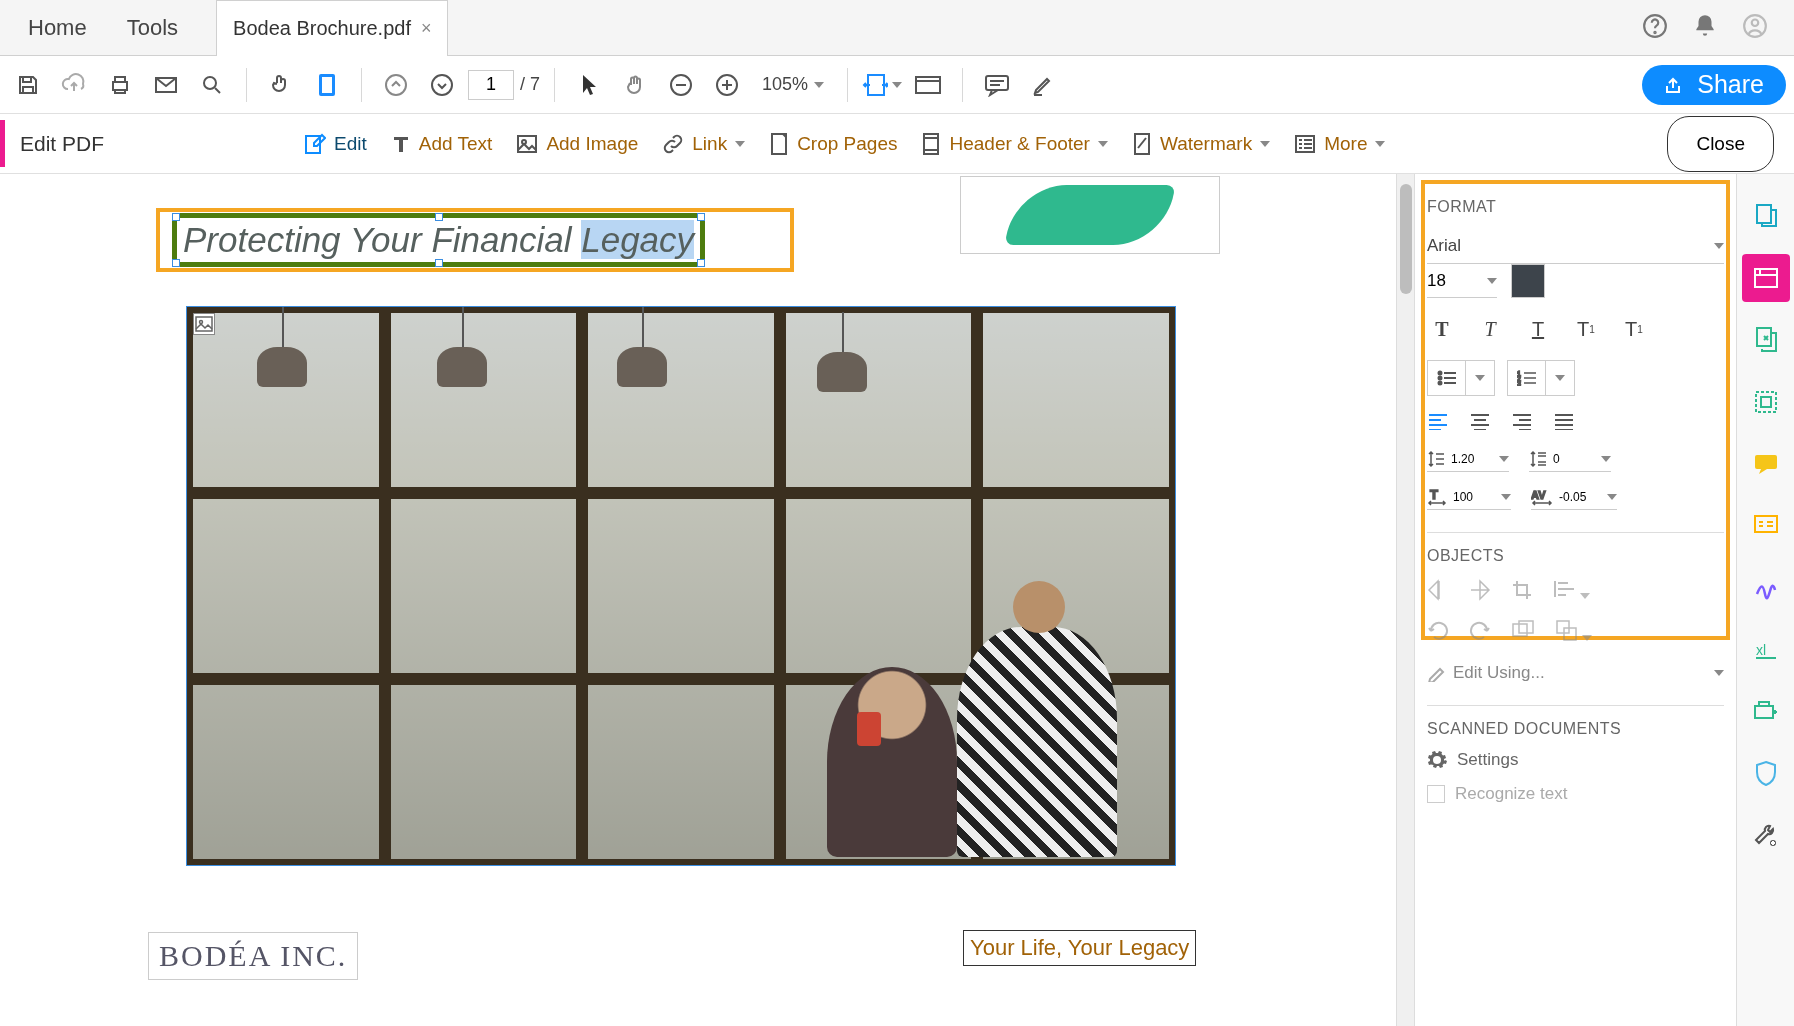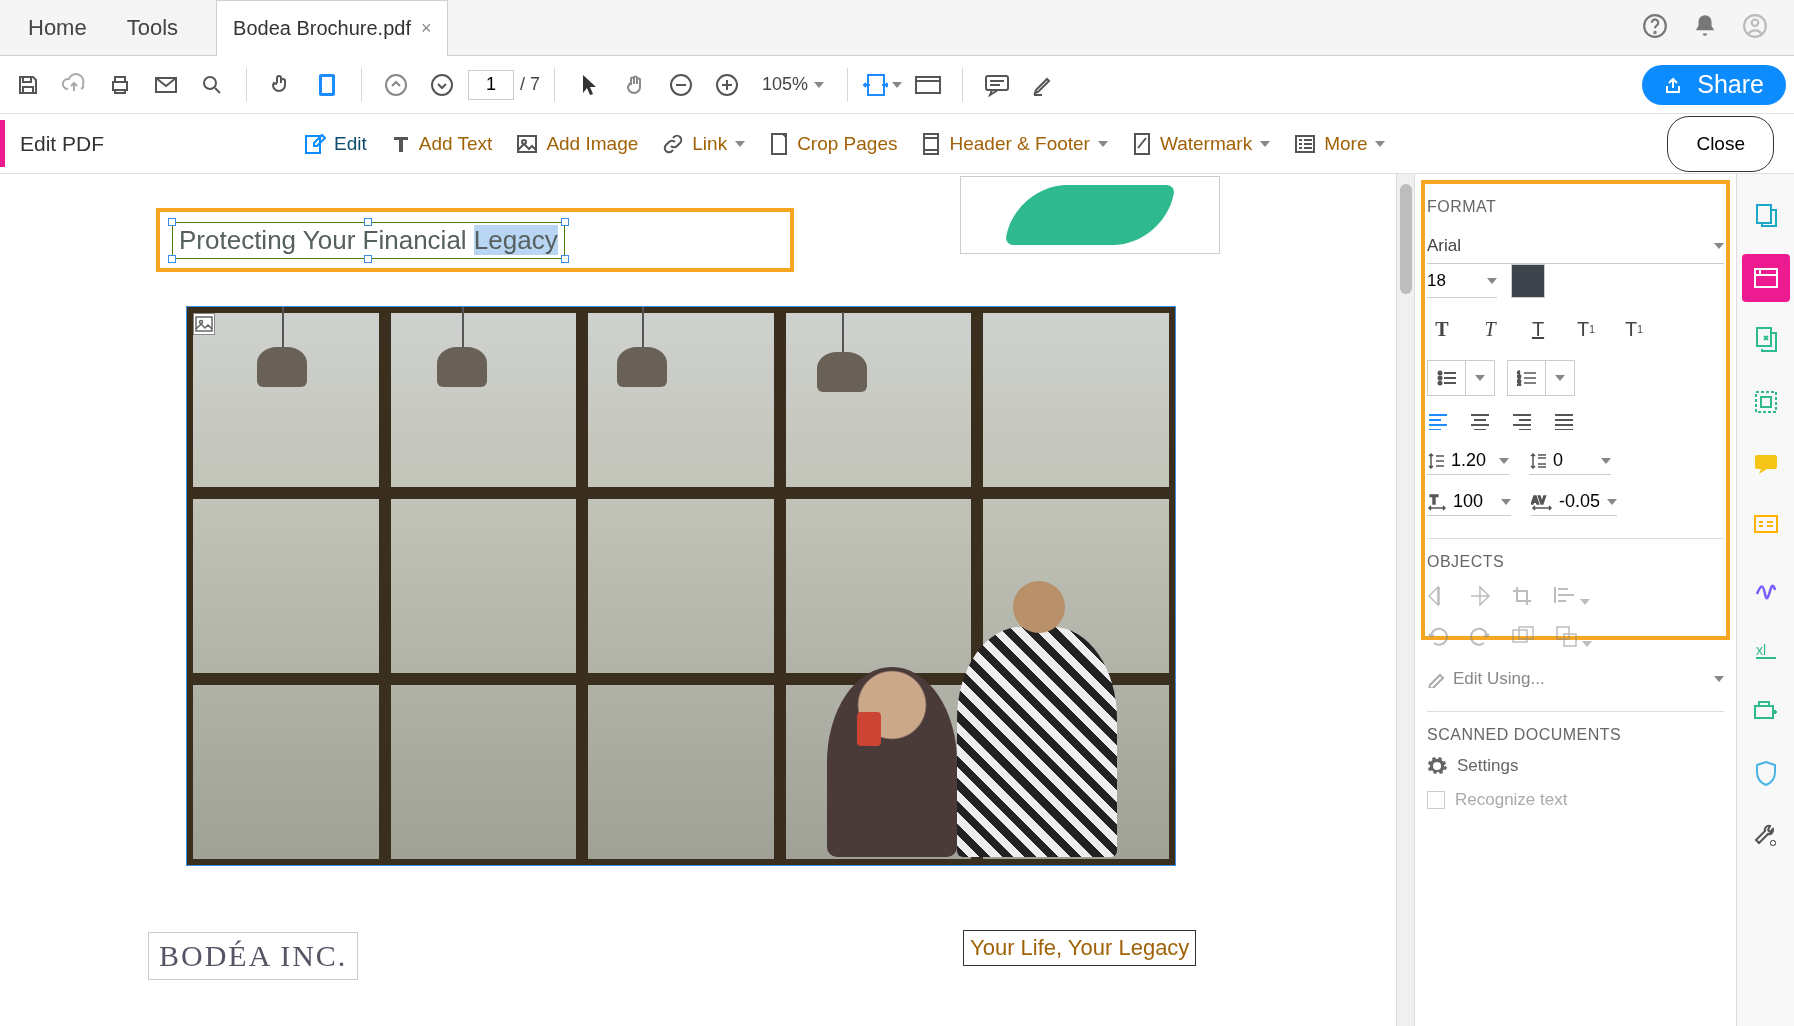--- a/index.html
+++ b/index.html
@@ -39,21 +39,21 @@
 .vscroll { width: 18px; background: #f0f0f0; border-left: 1px solid #ddd; position: relative; }
 .vscroll-thumb { position: absolute; left: 3px; top: 10px; width: 12px; height: 110px; background: #bdbdbd; border-radius: 6px; }
 
 .right-panel { width: 322px; background: #fff; border-left: 1px solid #ddd; overflow-y: auto; padding: 10px 12px; position: relative; }
 .right-rail { width: 58px; background: #f8f8f8; border-left: 1px solid #ddd; display: flex; flex-direction: column; align-items: center; gap: 14px; padding-top: 18px; }
 .rail-btn { width: 48px; height: 48px; display: flex; align-items: center; justify-content: center; cursor: pointer; border-radius: 4px; }
 .rail-btn.active { background: #ec1b8f; }
 
 
 .doc-heading-box { position: absolute; left: 156px; top: 34px; width: 638px; height: 64px; border: 4px solid #f5a623; display: flex; align-items: center; padding: 0 12px; }
-.doc-heading-inner { border: 1px solid #4d7c0f; padding: 2px 6px; font-size: 26px; color: #56605e; white-space: nowrap; position: relative; }
+.doc-heading-inner { border: 5px solid #4d7c0f; padding: 2px 6px; font-size: 35px; color: #56605e; white-space: nowrap; position: relative; font-style: italic; }
 .sel-word { background: #b8d6f3; }
 .sel-handle { position: absolute; width: 8px; height: 8px; background: #fff; border: 1px solid #3a8de0; }
 .doc-image { position: absolute; left: 186px; top: 132px; width: 990px; height: 560px; border: 1px solid #3a8de0; background: linear-gradient(180deg, #e9dcc2 0%, #d4c39a 30%, #8b7a50 100%); overflow: hidden; }
 .img-icon { position: absolute; left: 6px; top: 6px; width: 22px; height: 22px; border: 1px solid #888; background: #fff; }
 .green-blob { position: absolute; left: 960px; top: 2px; width: 260px; height: 78px; border: 1px solid #ccc; display:flex; align-items:center; justify-content:center; }
 .green-blob::after { content:''; width: 160px; height: 60px; background: #2fb98e; border-radius: 60px 10px 60px 10px; transform: skewX(-10deg); }
 .logo-box { position: absolute; left: 148px; top: 758px; border: 1px solid #ccc; padding: 6px 10px; font-size: 30px; letter-spacing: 2px; color: #556; font-family: Georgia, serif; }
 .tagline-box { position: absolute; left: 956px; top: 756px; border: 1px solid #333; padding: 4px 6px; font-size: 22px; color: #a16207; margin-left: 7px; }
 
 
@@ -66,21 +66,21 @@
 .style-row { display: flex; gap: 18px; margin-top: 16px; }
 .style-btn { width: 30px; height: 30px; display: flex; align-items: center; justify-content: center; cursor: pointer; font-size: 20px; color: #444; }
 .list-row { display: flex; gap: 12px; margin-top: 16px; }
 .list-combo { display: flex; border: 1px solid #ccc; height: 36px; }
 .list-combo .lb { width: 38px; display: flex; align-items: center; justify-content: center; border-right: 1px solid #ccc; }
 .list-combo .ld { width: 28px; display: flex; align-items: center; justify-content: center; }
 .align-row { display: flex; gap: 20px; margin-top: 16px; }
 .align-btn { cursor: pointer; }
 .num-row { display: flex; gap: 20px; margin-top: 16px; align-items: center; }
 .num-combo { display: flex; align-items: center; gap: 6px; border-bottom: 1px solid #ccc; padding-bottom: 3px; }
-.num-combo .nv { font-size: 18px; min-width: 42px; }
+.num-combo .nv { font-size: 12px; min-width: 42px; }
 
 
 .obj-row { display: flex; gap: 20px; margin-top: 14px; }
 .obj-btn { cursor: pointer; opacity: 0.55; }
 .edit-using { display: flex; align-items: center; justify-content: space-between; margin-top: 18px; color: #888; font-size: 17px; cursor: pointer; }
 
 .sep-line { border: none; border-top: 1px solid #ddd; margin: 22px 0 12px; }
 
 .settings-row { display: flex; align-items: center; gap: 10px; font-size: 17px; color: #666; margin-top: 10px; cursor: pointer; }
 .recognize-row { display: flex; align-items: center; gap: 10px; font-size: 17px; color: #aaa; margin-top: 14px; cursor: pointer; }

